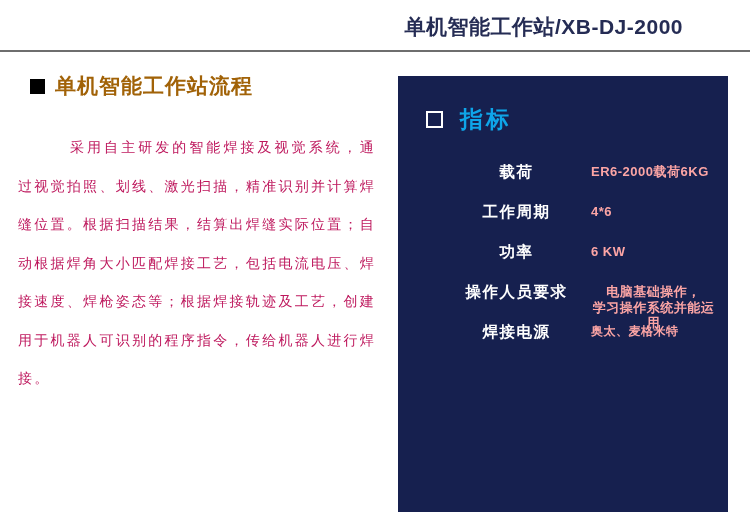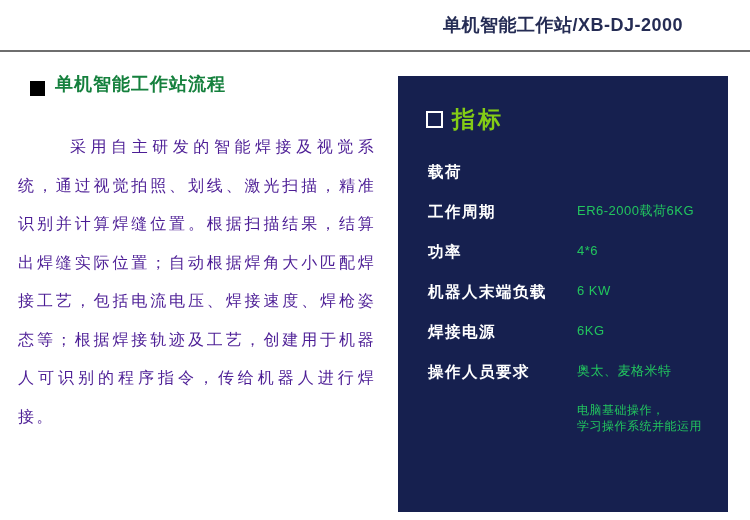--- a/index.html
+++ b/index.html
@@ -6,73 +6,73 @@
   body{
     width:750px;height:520px;overflow:hidden;background:#ffffff;
     font-family:"Liberation Sans","DejaVu Sans",sans-serif;
     position:relative;
   }
   .page{position:absolute;inset:0;width:750px;height:520px;background:#ffffff;}
 
   
   .page-title{
     position:absolute;top:13px;right:67px;
-    font-size:18px;font-weight:bold;color:#252c54;
+    font-size:21px;font-weight:bold;color:#252c54;
     letter-spacing:0.5px;white-space:nowrap;text-align:center;
   }
   .header-divider{
     position:absolute;top:50px;left:0;width:750px;height:2px;
     background:#6e6e6e;
   }
 
   
   .section-heading{
     position:absolute;top:72px;left:30px;
-    display:flex;align-items:flex-end;gap:10px;
-    font-size:18px;font-weight:bold;color:#15803d;
+    display:flex;align-items:center;gap:10px;
+    font-size:21px;font-weight:bold;color:#a16207;
     letter-spacing:1px;
   }
   .bullet-square{
     width:15px;height:15px;background:#000000;display:inline-block;flex:0 0 auto;
   }
   .body-paragraph{
     position:absolute;top:128px;left:18px;width:358px;
-    font-size:16px;line-height:38.5px;letter-spacing:2.2px;
-    color:#4c1d95;text-align:justify;text-indent:52px;
+    font-size:14px;line-height:38.5px;letter-spacing:2.2px;
+    color:#be185d;text-align:justify;text-indent:52px;
     white-space:pre-line;
   }
 
   
   .spec-panel{
     position:absolute;top:76px;left:398px;width:330px;height:436px;
     background:#16204f;color:#ffffff;
   }
   .panel-heading{
     position:absolute;top:28px;left:28px;
-    display:flex;align-items:center;gap:9px;
-    font-size:23px;font-weight:bold;color:#84cc16;letter-spacing:3px;font-family:Liberation Serif, serif;
+    display:flex;align-items:center;gap:17px;
+    font-size:23px;font-weight:bold;color:#0ea5e9;letter-spacing:3px;font-family:Liberation Serif, serif;
   }
   .panel-square{
     width:17px;height:17px;border:2.5px solid #ffffff;display:inline-block;
     box-sizing:border-box;flex:0 0 auto;
   }
   .spec-rows{
-    position:absolute;top:86px;left:30px;right:12px;
+    position:absolute;top:86px;left:44px;right:12px;text-align:center;
   }
   .spec-row{
     height:40px;display:flex;align-items:flex-start;
   }
   .spec-label{
     width:149px;flex:0 0 auto;
     font-size:15.5px;font-weight:bold;color:#ffffff;letter-spacing:1.5px;
     line-height:20px;
   }
   .spec-value{
-    font-size:13px;font-weight:normal;color:#22c55e;letter-spacing:0.5px;
-    line-height:15.5px;padding-top:2px;white-space:pre-line;margin-top:39px;
+    font-size:13px;font-weight:bold;color:#fca5a5;letter-spacing:0.5px;
+    line-height:15.5px;padding-top:2px;white-space:pre-line;
   }
   .spec-row:last-child .spec-value{font-size:12px;}
 </style>
 </head>
 <body>
 
 <div class="page">
 
   <div class="page-title">单机智能工作站/XB-DJ-2000</div>
   <div class="header-divider"></div>
@@ -97,28 +97,24 @@
       </div>
       <div class="spec-row">
         <div class="spec-label">工作周期</div>
         <div class="spec-value">4*6</div>
       </div>
       <div class="spec-row">
         <div class="spec-label">功率</div>
         <div class="spec-value">6 KW</div>
       </div>
       <div class="spec-row">
-        <div class="spec-label">机器人末端负载</div>
-        <div class="spec-value">6KG</div>
+        <div class="spec-label">操作人员要求</div>
+        <div class="spec-value">电脑基础操作，
+学习操作系统并能运用</div>
       </div>
       <div class="spec-row">
         <div class="spec-label">焊接电源</div>
         <div class="spec-value">奥太、麦格米特</div>
-      </div>
-      <div class="spec-row">
-        <div class="spec-label">操作人员要求</div>
-        <div class="spec-value">电脑基础操作，
-学习操作系统并能运用</div>
       </div>
     </div>
   </div>
 
 </div>
 
 </body></html>

